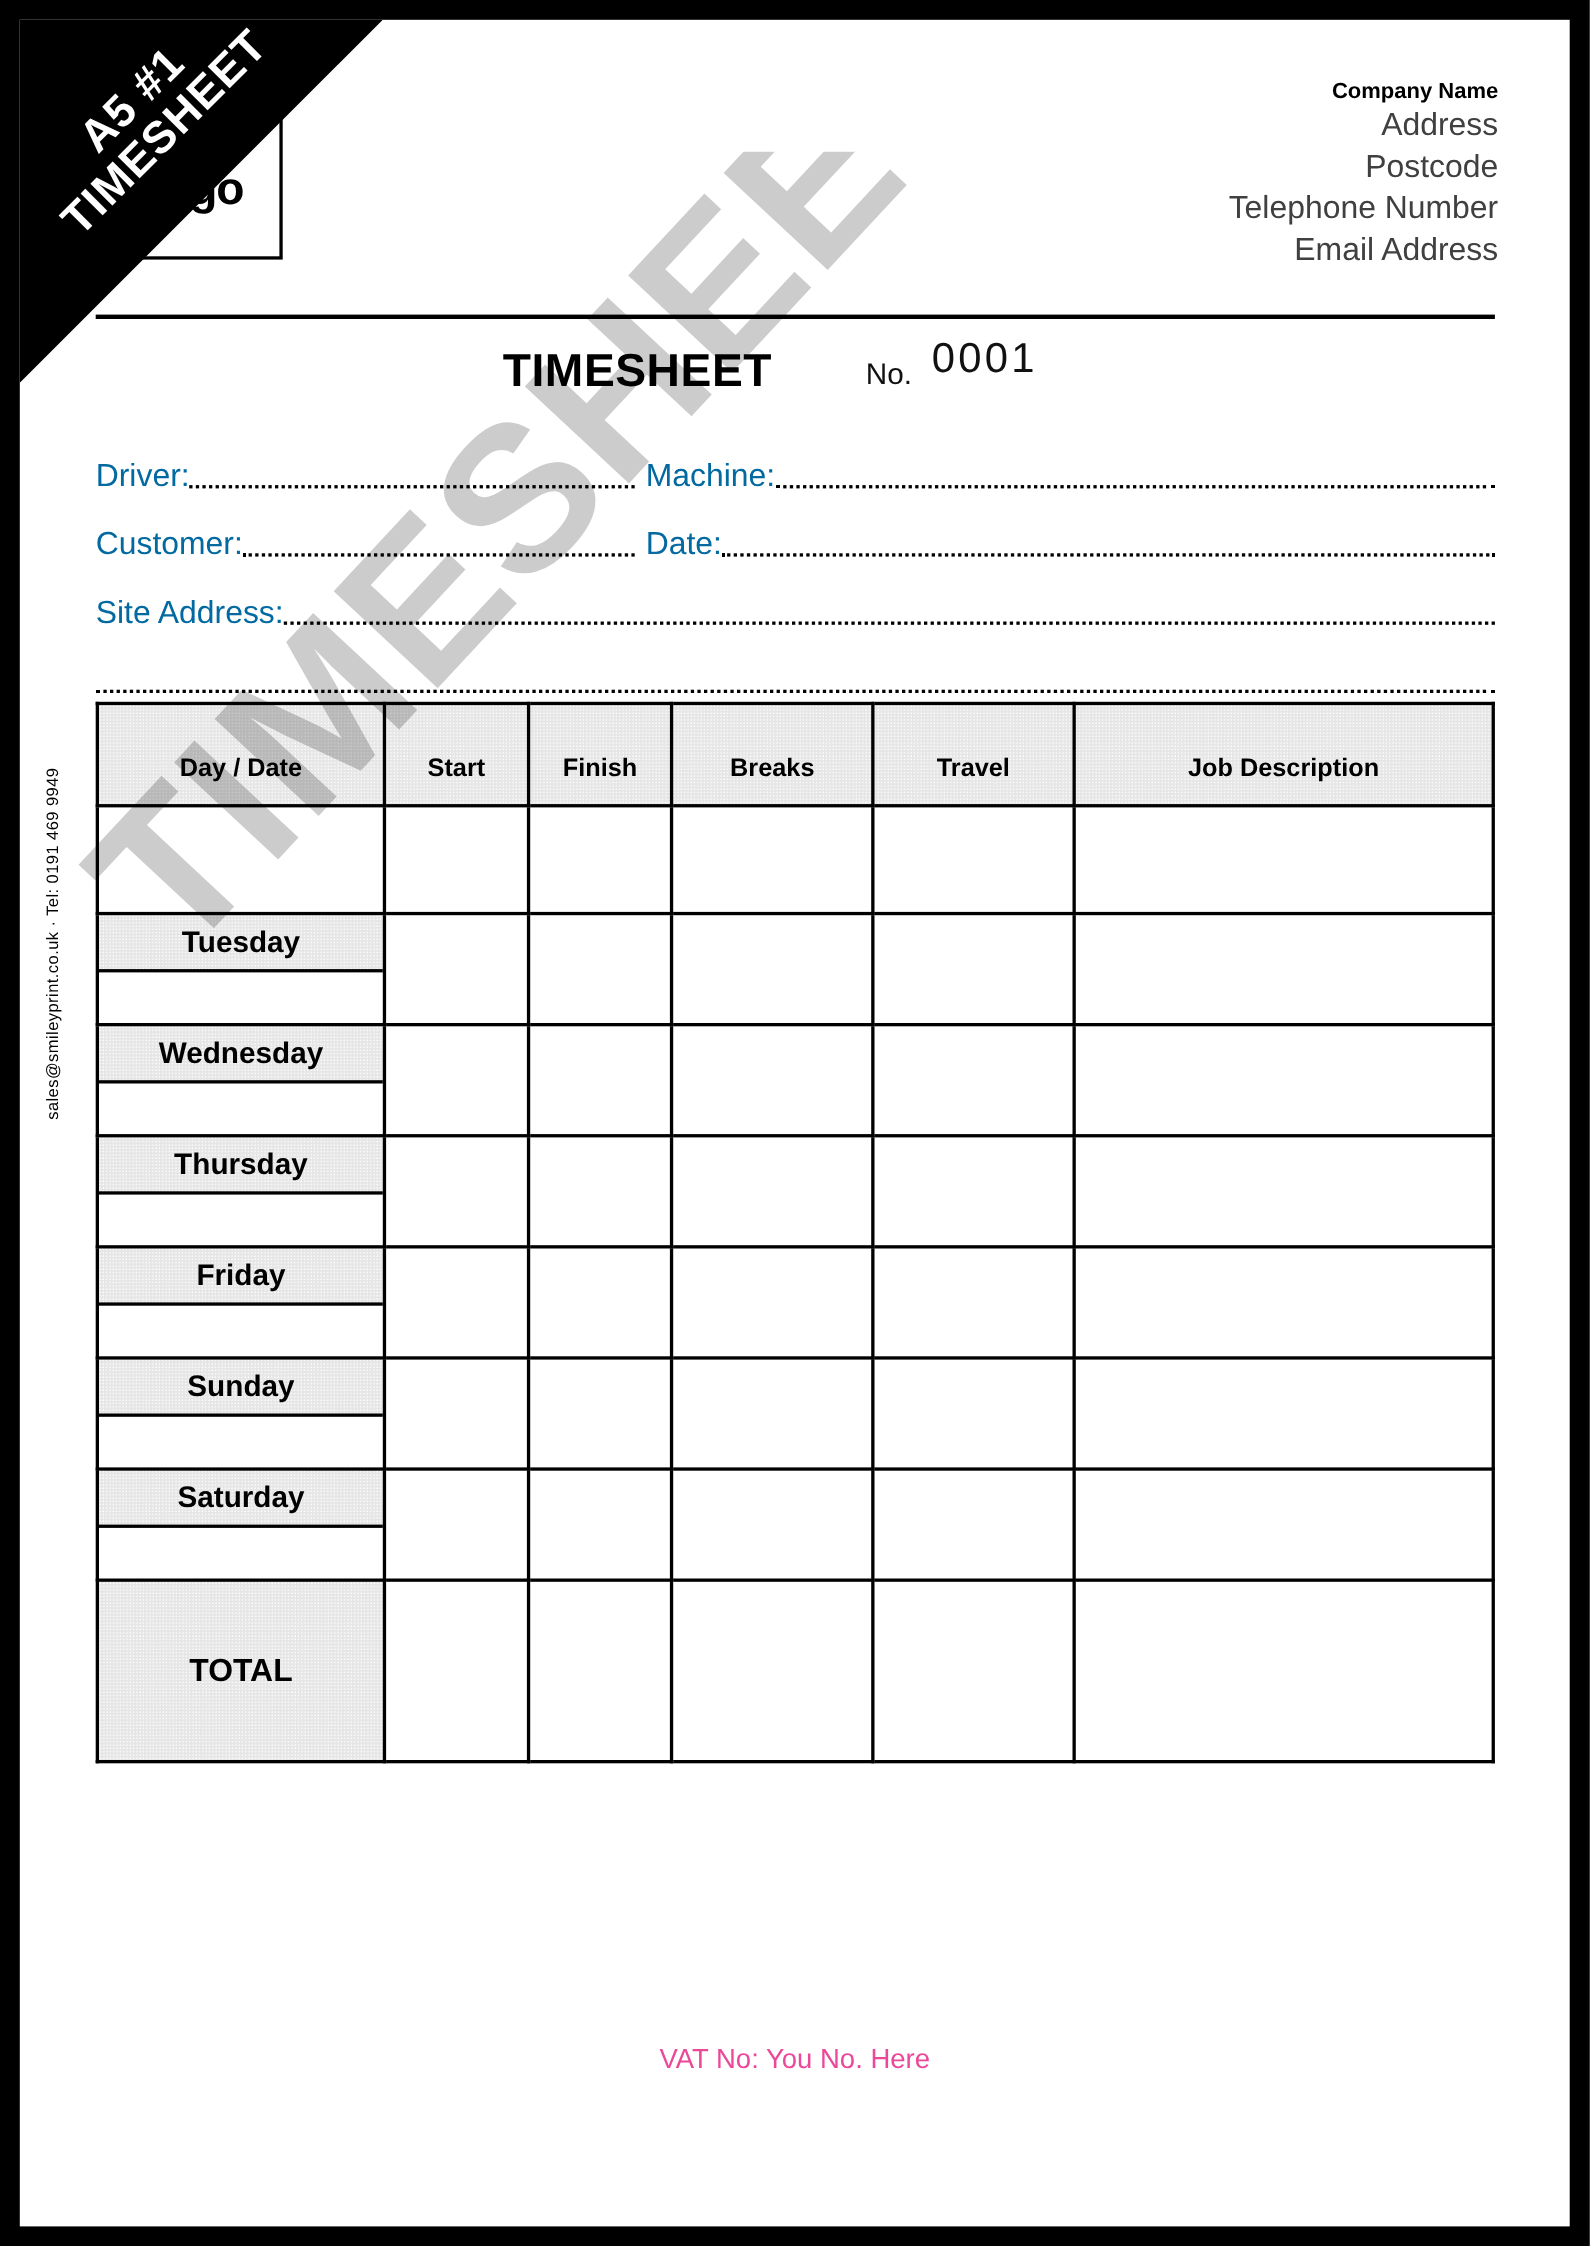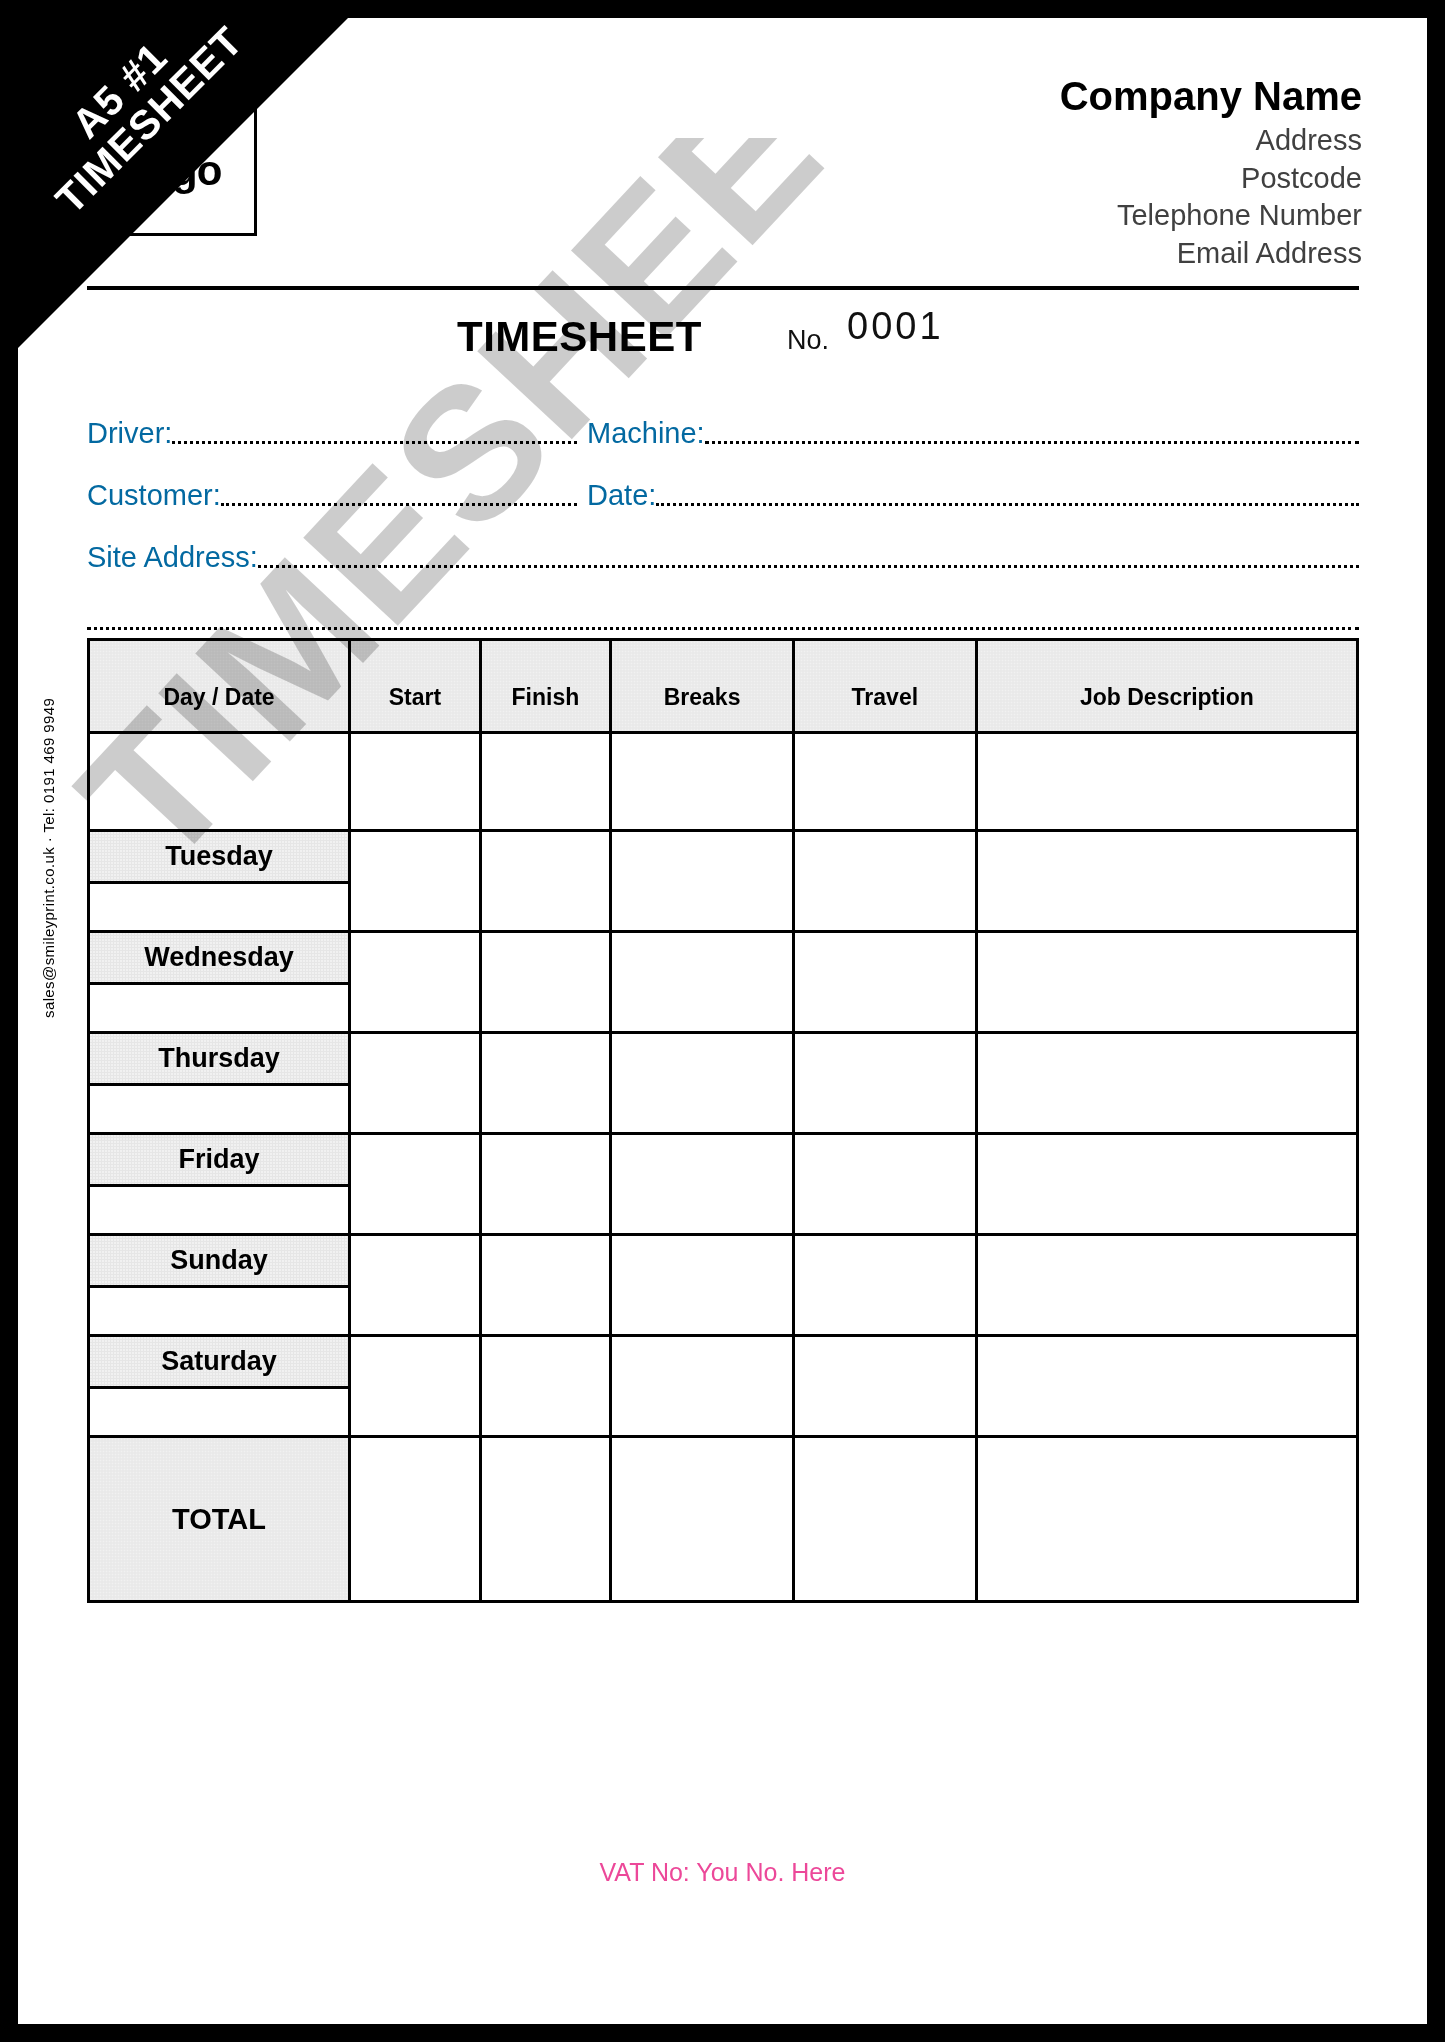--- a/index.html
+++ b/index.html
@@ -100,21 +100,21 @@
     font-size:42px; font-weight:bold; color:#000; letter-spacing:-1px;margin-top:39px;
   }
 
   
   .company{
     position:absolute;
     right:65px; top:52px;
     text-align:right;
     line-height:1.30;
   }
-  .company .c-name{ font-size:40px; font-weight:bold; color:#000; }
+  .company .c-name{ font-size:20px; font-weight:bold; color:#000; }
   .company .c-line{ font-size:29px; color:#404040; }
 
   
   .rule{
     position:absolute;
     left:69px; top:268px;
     width:1272px; height:4px;
     background:#000;
   }
 

